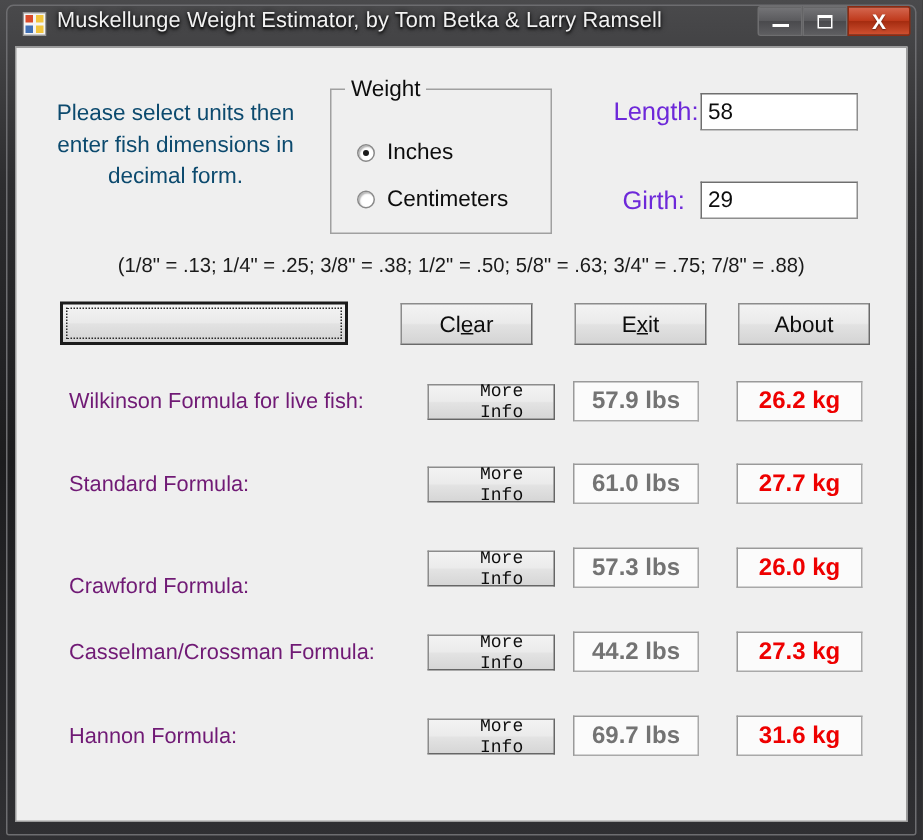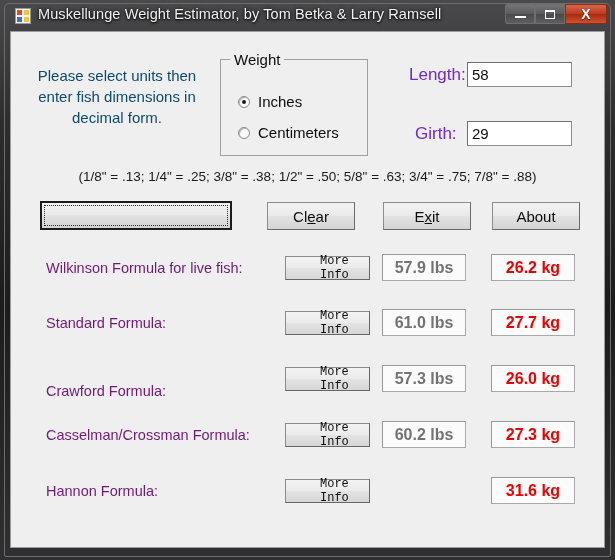--- a/index.html
+++ b/index.html
@@ -349,19 +349,20 @@
       <div class="row-label" style="top: 283px;">Standard Formula:</div>
       <div class="btn-info" style="top: 279px;">More Info</div>
       <div class="out out-lbs" style="top: 277px;">61.0 lbs</div>
       <div class="out out-kg" style="top: 277px;">27.7 kg</div>
       <div class="row-label" style="top: 339px; margin-top: 12px;">Crawford Formula:</div>
       <div class="btn-info" style="top: 335px;">More Info</div>
       <div class="out out-lbs" style="top: 333px;">57.3 lbs</div>
       <div class="out out-kg" style="top: 333px;">26.0 kg</div>
       <div class="row-label" style="top: 395px;">Casselman/Crossman Formula:</div>
       <div class="btn-info" style="top: 391px;">More Info</div>
-      <div class="out out-lbs" style="top: 389px;">60.2 lbs</div>
+      <div class="out out-lbs" style="top: 389px;">44.2 lbs</div>
       <div class="out out-kg" style="top: 389px;">27.3 kg</div>
       <div class="row-label" style="top: 451px;">Hannon Formula:</div>
       <div class="btn-info" style="top: 447px;">More Info</div>
+      <div class="out out-lbs" style="top: 445px;">69.7 lbs</div>
       <div class="out out-kg" style="top: 445px;">31.6 kg</div>
     </div>
 </div>
 
 </body></html>

